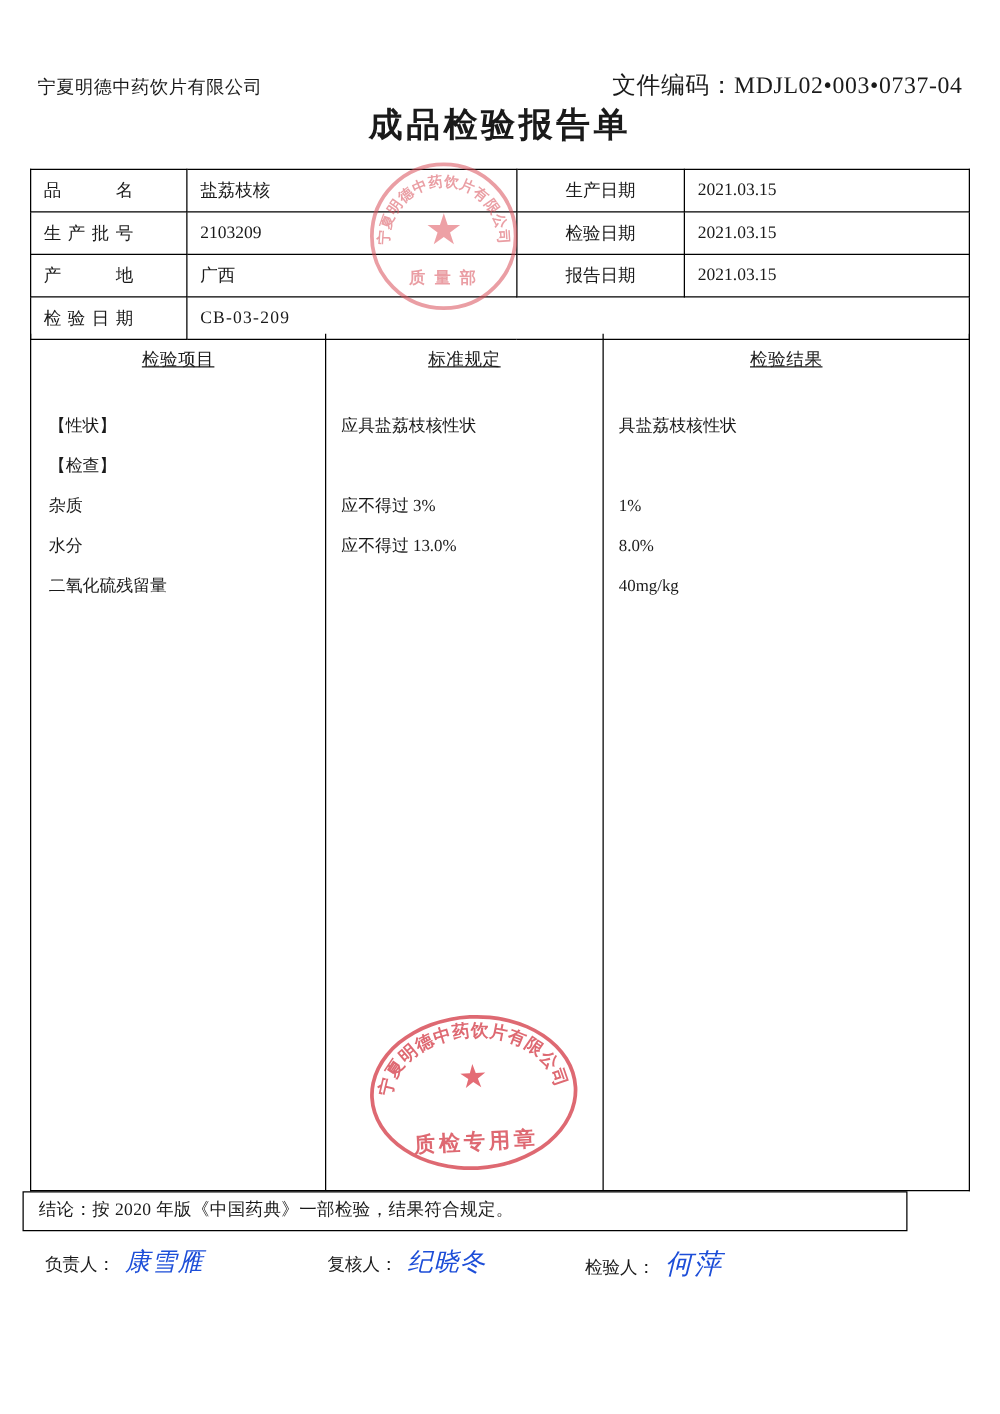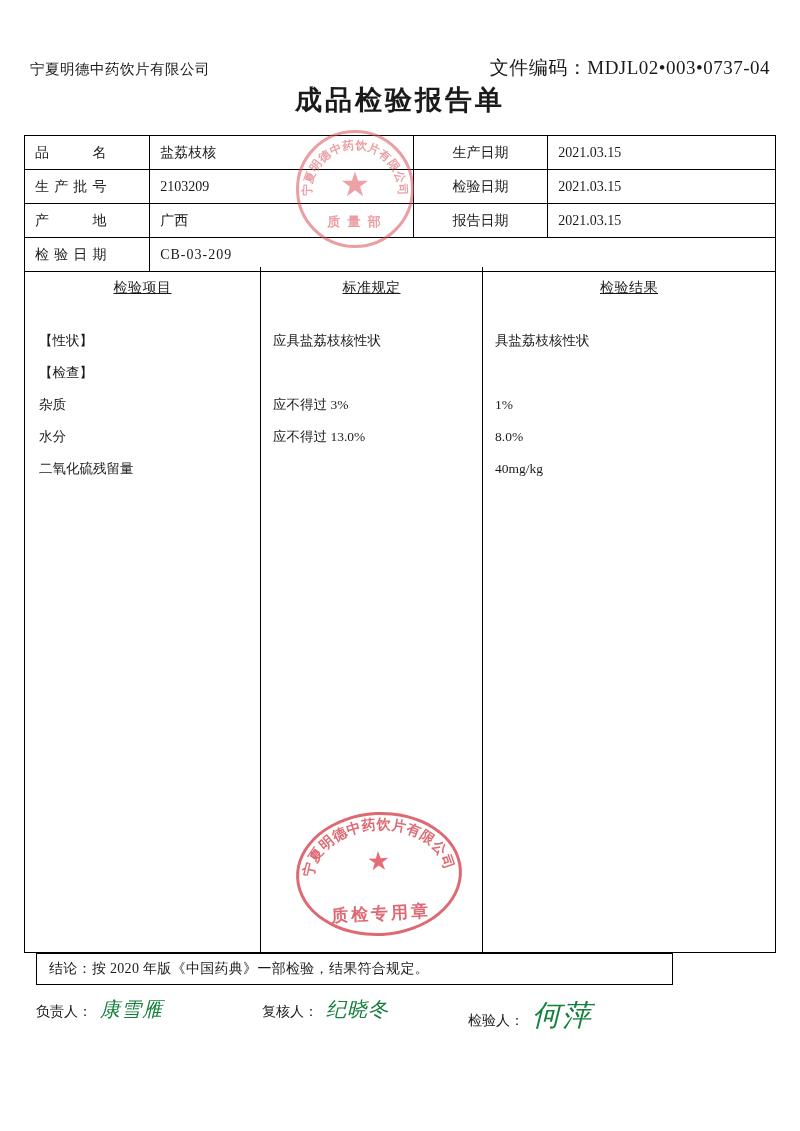--- a/index.html
+++ b/index.html
@@ -129,23 +129,23 @@
     font-size: 13.5px;
     padding-left: 14px;
     white-space: nowrap;
   }
   .col-std .rows div, .col-res .rows div { padding-left: 12px; }
   .blank { visibility: hidden; }
 
   
   .conclusion {
     position: absolute;
-    left: 36px;
+    left: 18px;
     top: 953px;
-    width: 637px;
+    width: 708px;
     height: 32px;
     border: 1px solid #000;
     border-top: 1px solid #000;
     box-sizing: border-box;
     font-size: 14px;
     line-height: 30px;
     padding-left: 12px;
     letter-spacing: 0.3px;
   }
 
@@ -164,24 +164,24 @@
     white-space: nowrap;
   }
   .sig-1 { left: 12px; }
   .sig-2 { left: 238px; }
   .sig-3 { left: 444px; }
   .sig-name {
     font-family: "Liberation Serif", "DejaVu Serif", serif;
     font-style: italic;
     font-size: 20px;
     margin-left: 8px;
-    color: #15803d;
+    color: #1d4ed8;
     letter-spacing: 1px;
   }
-  .sig-name.big { font-size: 29px; }
+  .sig-name.big { font-size: 22px; }
 
   
   .stamp {
     position: absolute;
     border: 3px solid #d9505a;
     border-radius: 50%;
     color: #d9505a;
     opacity: 0.8;
     pointer-events: none;
   }

